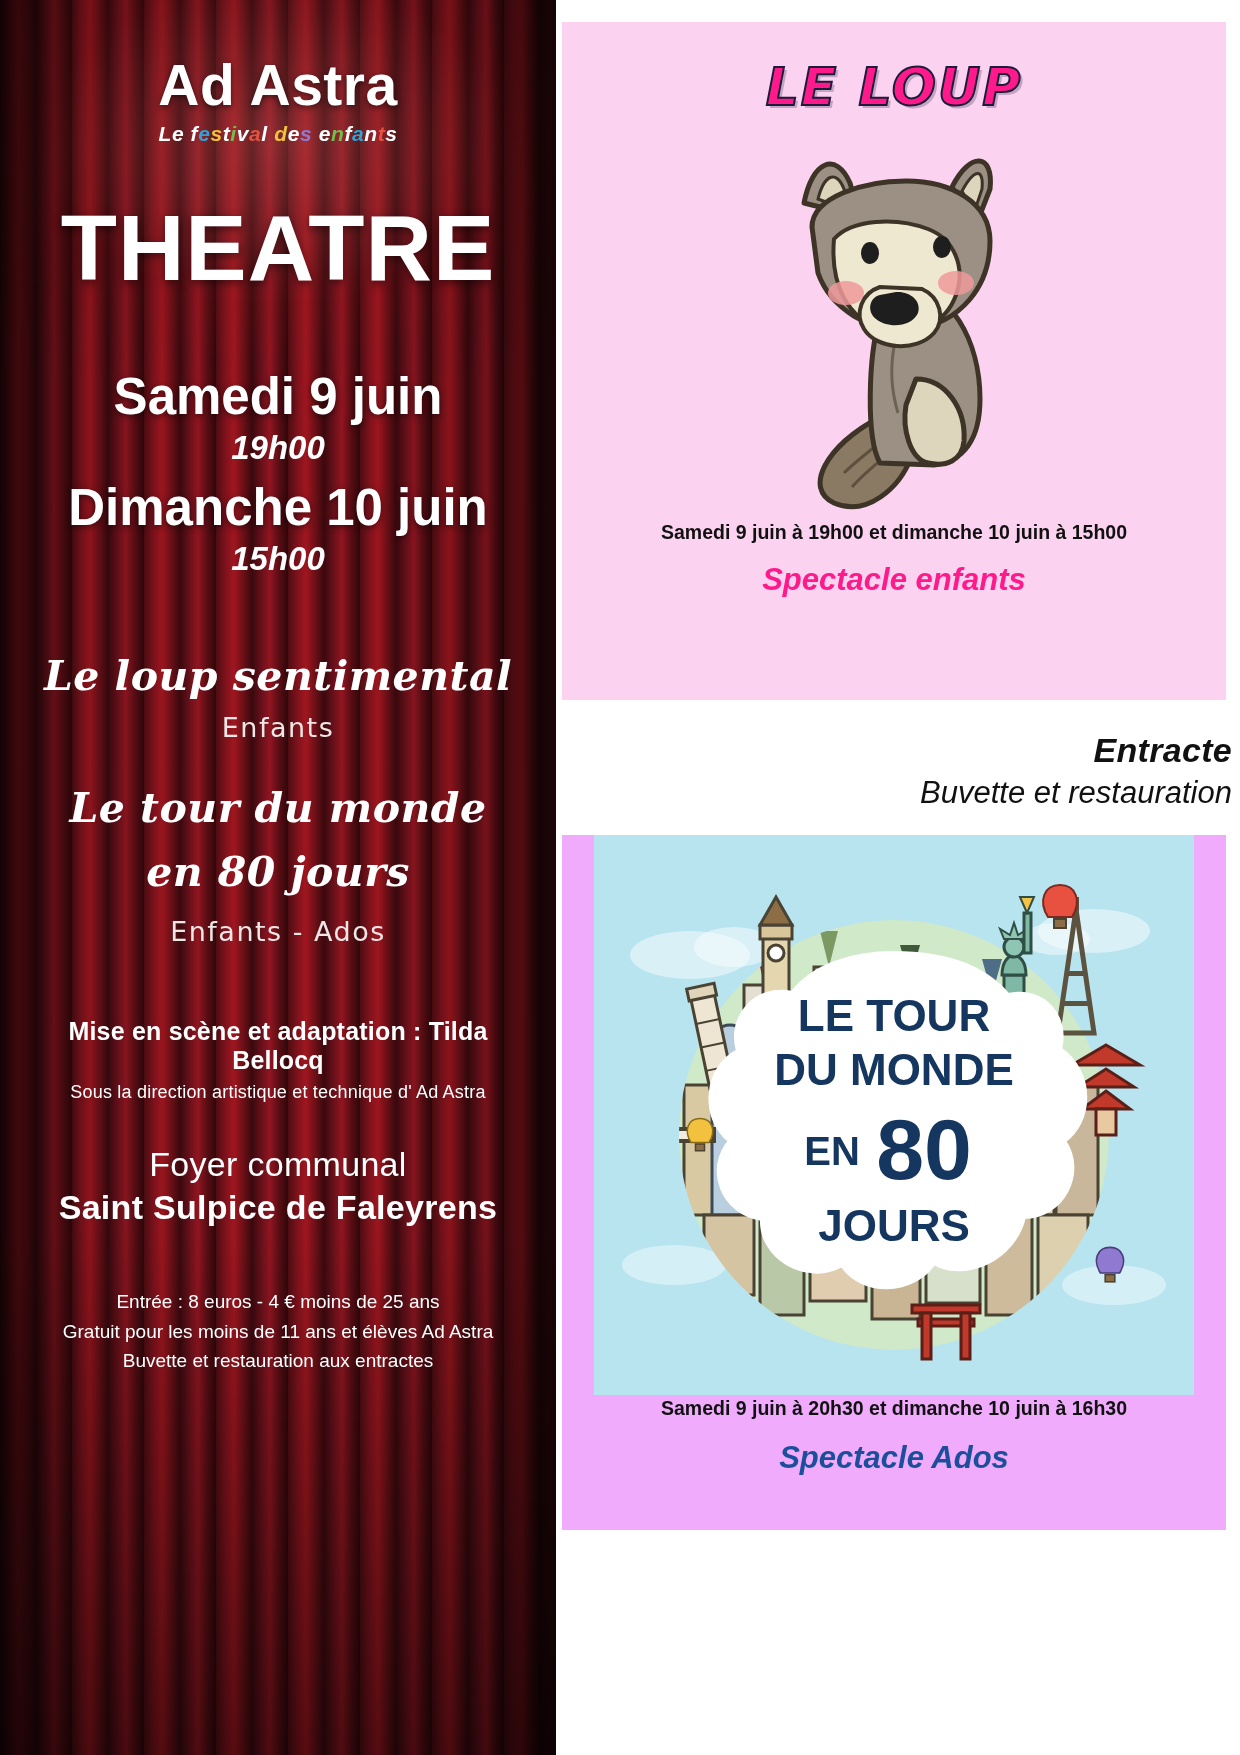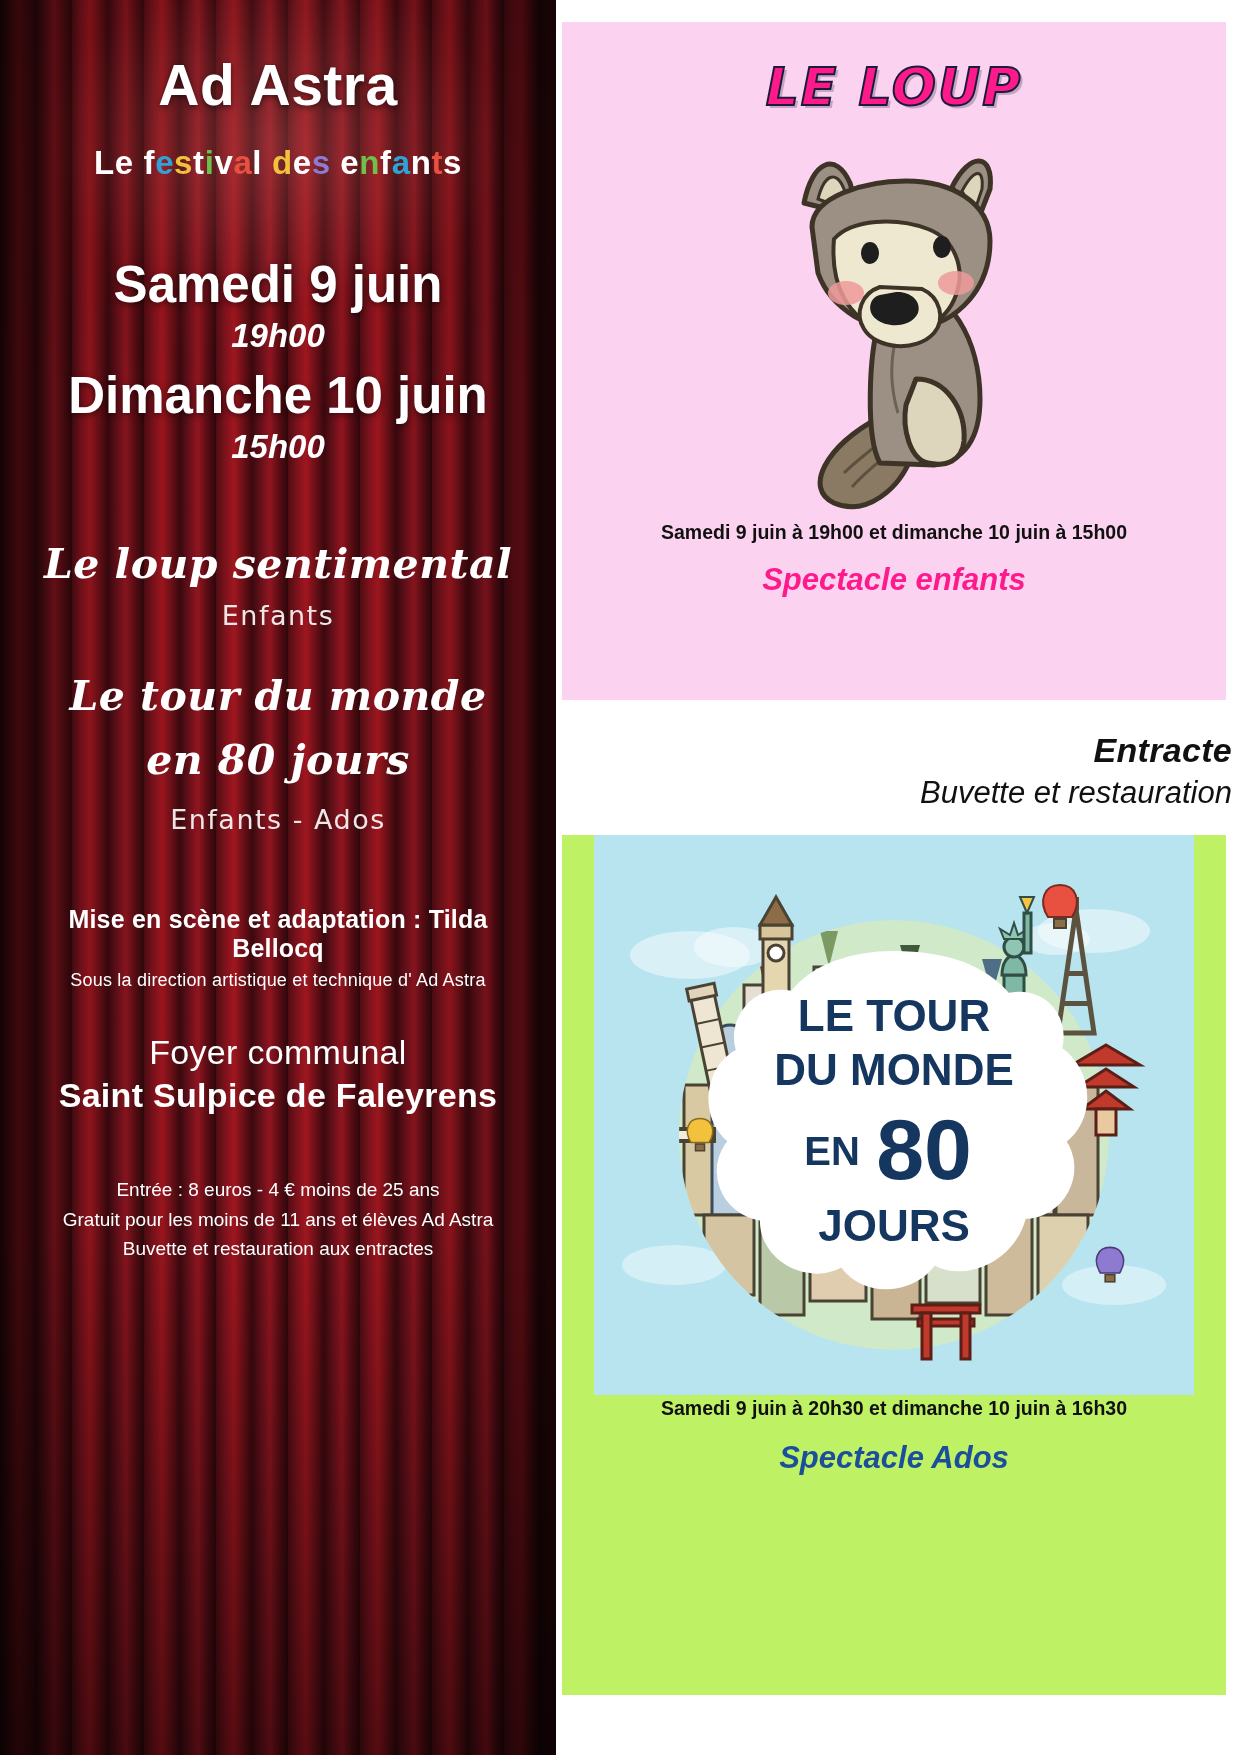--- a/index.html
+++ b/index.html
@@ -56,22 +56,23 @@
   }
 
   .brand {
     font-size: 57px;
     font-weight: bold;
     letter-spacing: 0.5px;
     margin-top: 26px;
     text-shadow: 0 2px 6px rgba(0,0,0,0.55);
   }
   .tagline {
-    margin-top: 26px;
-    font-size: 33px;
+    margin-top: 4px;
+    font-size: 21px;
+    font-style: italic;
     font-weight: bold;
     letter-spacing: 0.6px;
   }
   .tagline span { display: inline; }
 
   .big-title {
     margin-top: 56px;
     font-size: 92px;
     font-weight: bold;
     letter-spacing: 1px;
@@ -222,22 +223,22 @@
   .entracte-sub {
     margin-top: 5px;
     font-size: 31px;
     color: #111111;
   }
 
   
   .tour-card {
     position: relative;
     margin: 24px 14px 0 6px;
-    height: 860px;
-    background: #bef264;
+    height: 695px;
+    background: #f0abfc;
     overflow: hidden;
   }
   .tour-art {
     position: relative;
     height: 560px;
   }
   .tour-art svg { display: block; margin: 0 auto; }
   .tour-dates {
     text-align: center;
     font-size: 19.5px;
@@ -257,20 +258,21 @@
 </head>
 <body>
 
 <div class="poster">
 
   <div class="left-panel">
     <div class="left-inner">
       <div class="brand">Ad Astra</div>
       <div class="tagline" id="tagline"><span style="color: rgb(255, 255, 255);">L</span><span style="color: rgb(255, 255, 255);">e</span><span style="color: rgb(255, 255, 255);">&nbsp;</span><span style="color: rgb(255, 255, 255);">f</span><span style="color: rgb(47, 163, 216);">e</span><span style="color: rgb(242, 193, 61);">s</span><span style="color: rgb(255, 255, 255);">t</span><span style="color: rgb(111, 191, 74);">i</span><span style="color: rgb(255, 255, 255);">v</span><span style="color: rgb(232, 81, 63);">a</span><span style="color: rgb(255, 255, 255);">l</span><span style="color: rgb(255, 255, 255);">&nbsp;</span><span style="color: rgb(242, 193, 61);">d</span><span style="color: rgb(255, 255, 255);">e</span><span style="color: rgb(142, 122, 209);">s</span><span style="color: rgb(255, 255, 255);">&nbsp;</span><span style="color: rgb(255, 255, 255);">e</span><span style="color: rgb(111, 191, 74);">n</span><span style="color: rgb(255, 255, 255);">f</span><span style="color: rgb(47, 163, 216);">a</span><span style="color: rgb(255, 255, 255);">n</span><span style="color: rgb(232, 81, 63);">t</span><span style="color: rgb(255, 255, 255);">s</span></div>
 
+      <div class="big-title">THEATRE</div>
 
       <div class="date-line date-1">Samedi 9 juin</div>
       <div class="time-line">19h00</div>
       <div class="date-line date-2">Dimanche 10 juin</div>
       <div class="time-line">15h00</div>
 
       <div class="script show-1">Le loup sentimental</div>
       <div class="audience">Enfants</div>
 
       <div class="script show-2">

